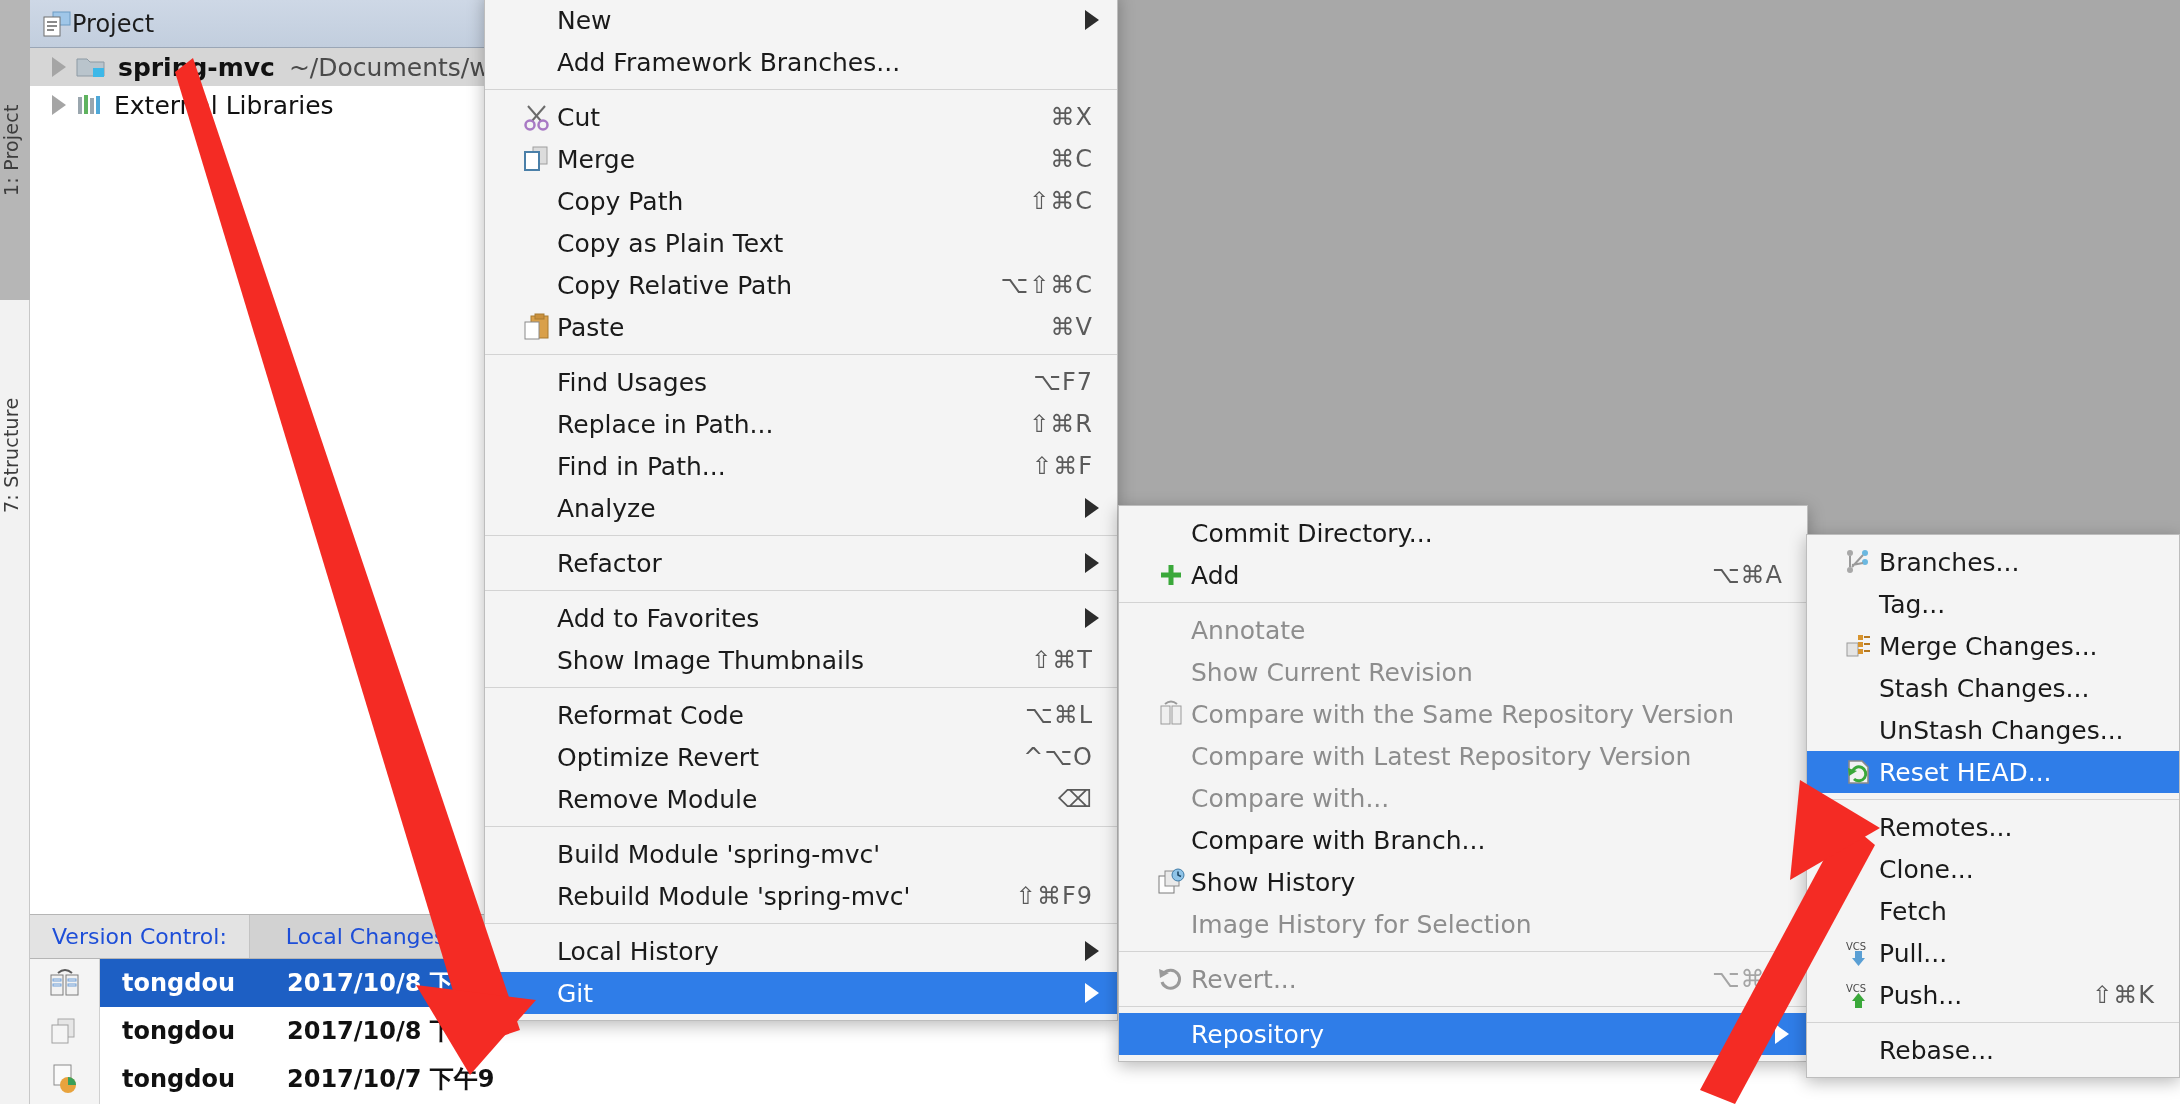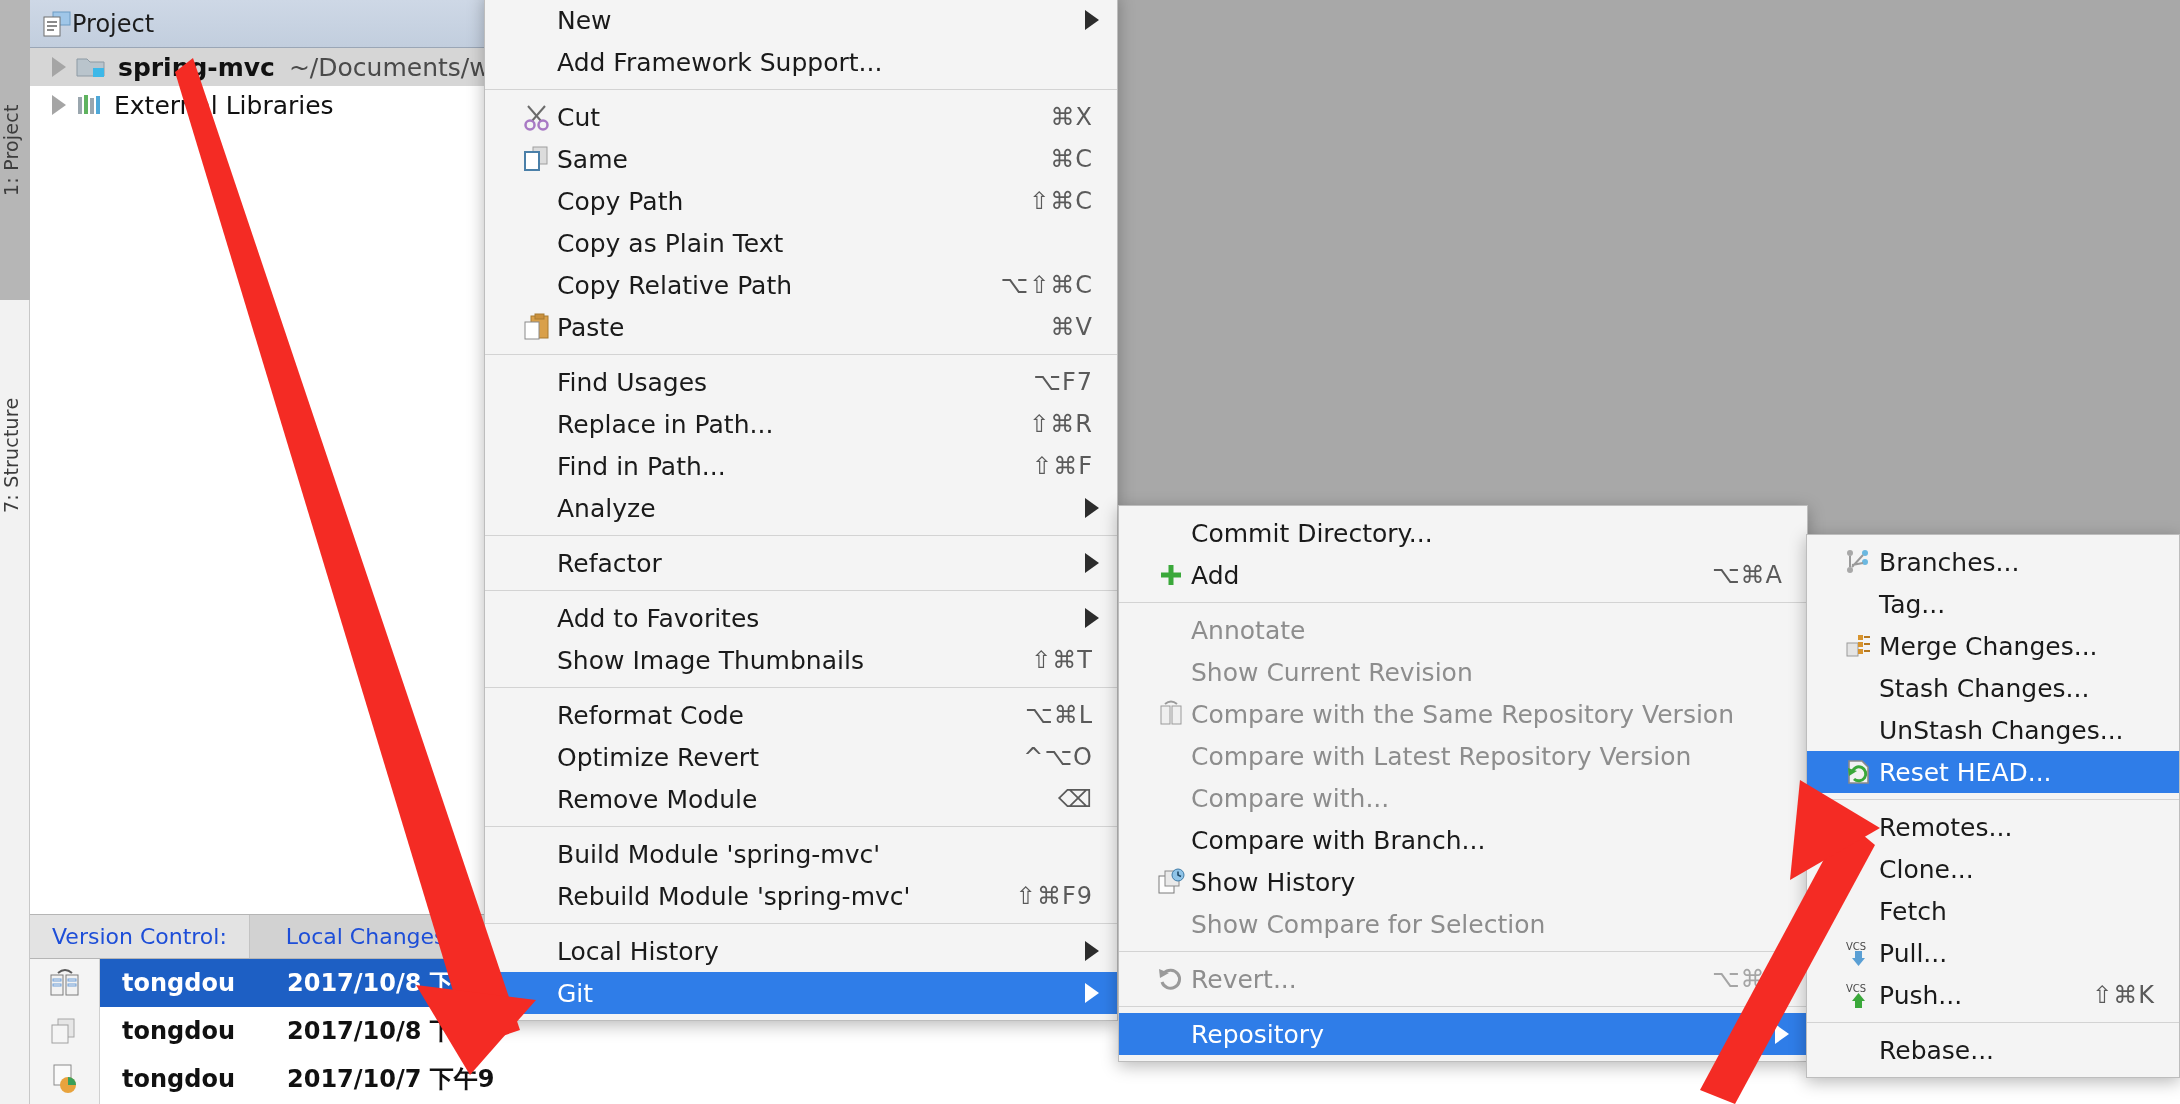--- a/index.html
+++ b/index.html
@@ -245,21 +245,21 @@
 
   <div class="menu" id="menu-context">
       <div class="mi">
         <span class="ico"></span>
         <span class="lbl">New</span>
         <span class="sc"></span>
         <span class="arrow"></span>
       </div>
       <div class="mi">
         <span class="ico"></span>
-        <span class="lbl">Add Framework Support...</span>
+        <span class="lbl">Add Framework Branches...</span>
         <span class="sc"></span>
       </div>
       <div class="msep"></div>
       <div class="mi">
         <span class="ico">
           <svg class="ic" width="30" height="28" viewBox="0 0 30 28">
       <line x1="6" y1="3" x2="19" y2="18" stroke="#6b6b6b" stroke-width="2"></line>
       <line x1="23" y1="3" x2="10" y2="18" stroke="#6b6b6b" stroke-width="2"></line>
       <circle cx="8" cy="22" r="4.5" fill="none" stroke="#a879c4" stroke-width="2.5"></circle>
       <circle cx="21" cy="22" r="4.5" fill="none" stroke="#a879c4" stroke-width="2.5"></circle>
@@ -268,21 +268,21 @@
         <span class="lbl">Cut</span>
         <span class="sc">⌘X</span>
       </div>
       <div class="mi">
         <span class="ico">
           <svg class="ic" width="30" height="28" viewBox="0 0 30 28">
       <rect x="11" y="2" width="14" height="17" fill="#dcdcdc" stroke="#9e9e9e"></rect>
       <rect x="3" y="7" width="14" height="18" fill="#ffffff" stroke="#4a7fa8" stroke-width="2"></rect>
           </svg>
         </span>
-        <span class="lbl">Same</span>
+        <span class="lbl">Merge</span>
         <span class="sc">⌘C</span>
       </div>
       <div class="mi">
         <span class="ico"></span>
         <span class="lbl">Copy Path</span>
         <span class="sc">⇧⌘C</span>
       </div>
       <div class="mi">
         <span class="ico"></span>
         <span class="lbl">Copy as Plain Text</span>
@@ -446,21 +446,21 @@
       <rect x="9" y="3" width="14" height="15" fill="#eaeaea" stroke="#8a8a8a"></rect>
       <circle cx="22" cy="7" r="6" fill="#8fc4e8" stroke="#3f7ca8"></circle>
       <path d="M22 3.5 L22 7 L25 8.5" stroke="#204a68" stroke-width="1.6" fill="none"></path>
           </svg>
         </span>
         <span class="lbl">Show History</span>
         <span class="sc"></span>
       </div>
       <div class="mi dis">
         <span class="ico"></span>
-        <span class="lbl">Show Compare for Selection</span>
+        <span class="lbl">Image History for Selection</span>
         <span class="sc"></span>
       </div>
       <div class="msep"></div>
       <div class="mi dis">
         <span class="ico">
           <svg class="ic" width="30" height="28" viewBox="0 0 30 28">
       <path d="M8 8 A9 9 0 1 1 6 17" stroke="#9a9a9a" stroke-width="3" fill="none"></path>
       <path d="M3 4 L13 8 L4 13 Z" fill="#9a9a9a"></path>
           </svg>
         </span>

